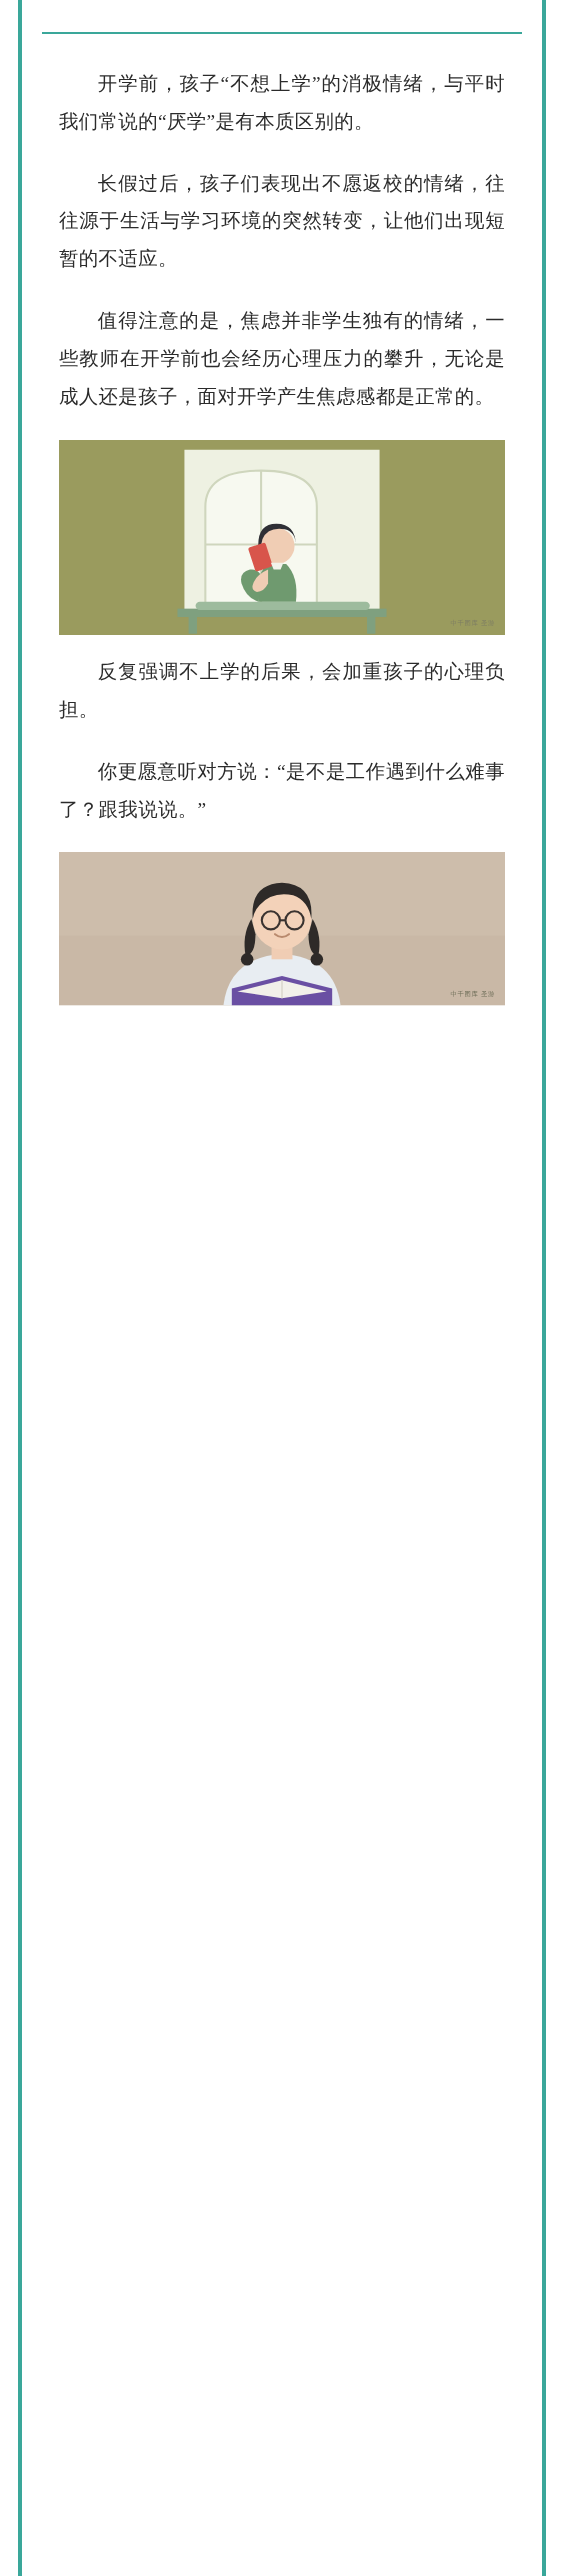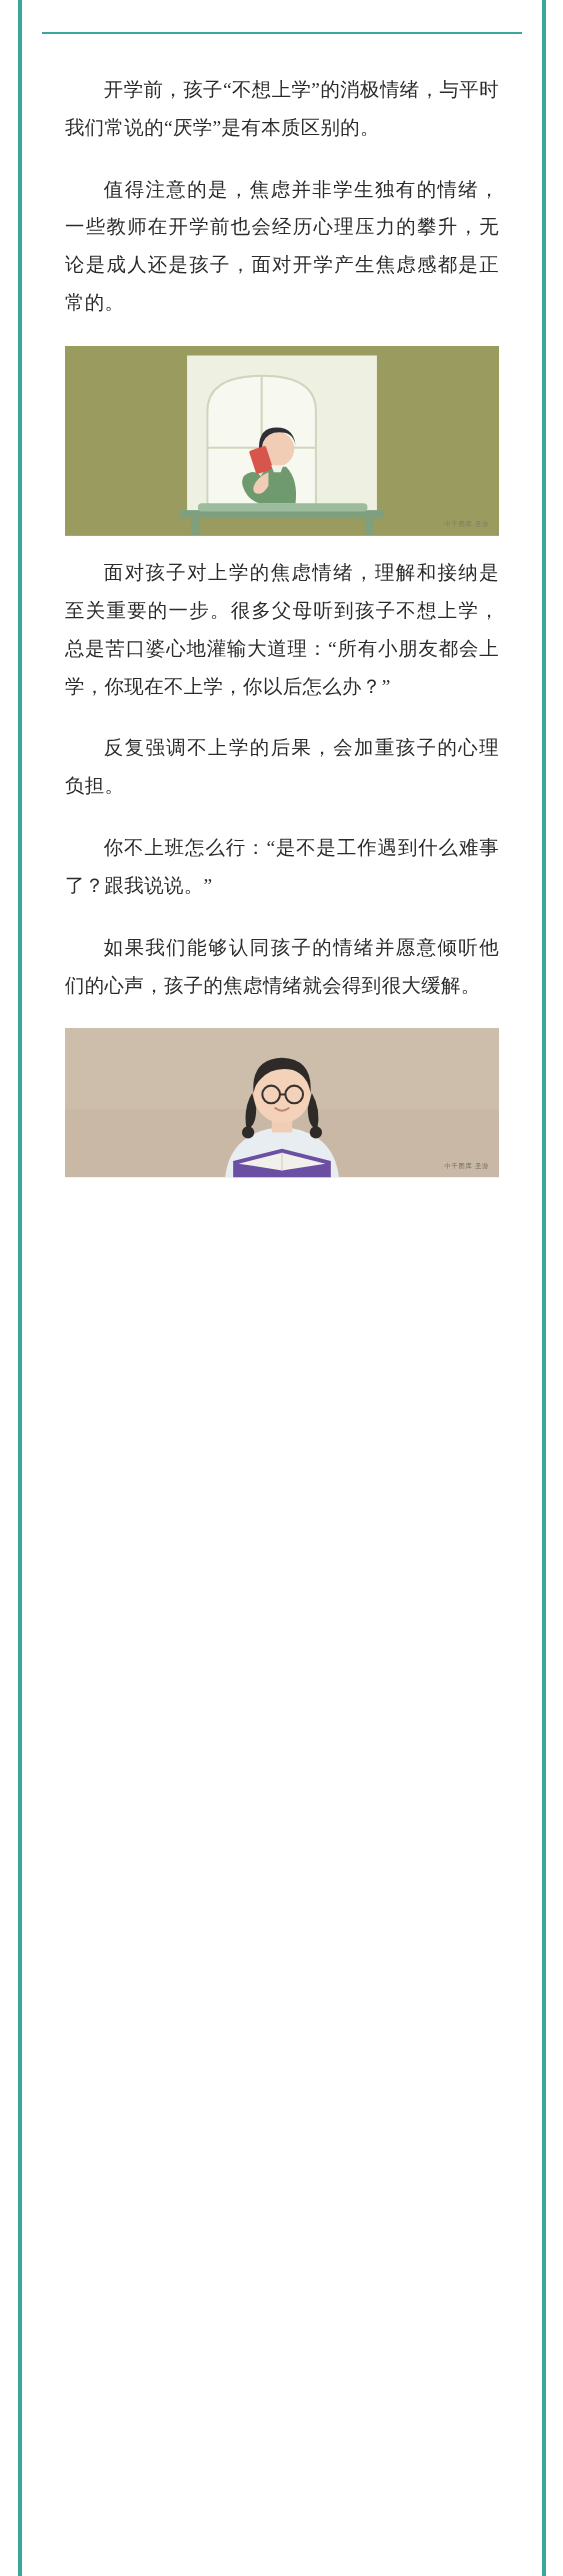--- a/index.html
+++ b/index.html
@@ -10,21 +10,21 @@
     width: 564px;
     background: #ffffff;
     font-family: "Liberation Sans", sans-serif;
   }
   .page {
     position: relative;
     width: 564px;
     min-height: 2576px;
     background: #ffffff;
     box-sizing: border-box;
-    padding: 10px;
+    padding: 4px;
   }
   
   .rail {
     position: absolute;
     top: 0;
     bottom: 0;
     width: 3.5px;
     background: #3aa79a;
   }
   .rail-left { left: 18.3px; }
@@ -79,20 +79,21 @@
 
 <div class="page">
 
   <div class="rail rail-left"></div>
   <div class="rail rail-right"></div>
   <div class="top-rule"></div>
 
   <div class="content">
 
     <p class="para">开学前，孩子“不想上学”的消极情绪，与平时我们常说的“厌学”是有本质区别的。</p>
+    <p class="para">长假过后，孩子们表现出不愿返校的情绪，往往源于生活与学习环境的突然转变，让他们出现短暂的不适应。</p>
     <p class="para">值得注意的是，焦虑并非学生独有的情绪，一些教师在开学前也会经历心理压力的攀升，无论是成人还是孩子，面对开学产生焦虑感都是正常的。</p>
 
     <div class="figure">
       <svg viewBox="0 0 640 280" preserveAspectRatio="none">
         <rect x="0" y="0" width="640" height="280" fill="#9a9b5e"></rect>
 
         <rect x="180" y="14" width="280" height="232" fill="#eef1e2"></rect>
 
         <path d="M210 246 L210 96 Q210 44 290 44 Q370 44 370 96 L370 246 Z" fill="#f7f9f0" stroke="#cfd6bd" stroke-width="3"></path>
         <line x1="210" y1="150" x2="370" y2="150" stroke="#cfd6bd" stroke-width="3"></line>
@@ -115,24 +116,22 @@
         <path d="M286 150 Q286 120 312 120 Q340 120 340 152 Q340 132 324 128 Q300 124 292 142 Q290 154 286 162 Z" fill="#2f2f35"></path>
         <path d="M286 150 Q280 168 284 182 Q292 176 292 158 Z" fill="#2f2f35"></path>
 
         <rect x="276" y="150" width="26" height="36" rx="3" fill="#d8554b" transform="rotate(-18 289 168)"></rect>
 
         <path d="M304 176 L322 176 L318 186 L308 186 Z" fill="#f2f2ea"></path>
       </svg>
       <div class="fig-credit">中千图库 圣游</div>
     </div>
 
-    <p class="para">面对孩子对上学的焦虑情绪，理解和接纳是至关重要的一步。很多父母听到孩子不想上学，总是苦口婆心地灌输大道理：“所有小朋友都会上学，你现在不上学，你以后怎么办？”</p>
     <p class="para">反复强调不上学的后果，会加重孩子的心理负担。</p>
-    <p class="para">你不上班怎么行：“是不是工作遇到什么难事了？跟我说说。”</p>
-    <p class="para">如果我们能够认同孩子的情绪并愿意倾听他们的心声，孩子的焦虑情绪就会得到很大缓解。</p>
+    <p class="para">你更愿意听对方说：“是不是工作遇到什么难事了？跟我说说。”</p>
 
     <div class="figure">
       <svg viewBox="0 0 640 220" preserveAspectRatio="none">
         <rect x="0" y="0" width="640" height="220" fill="#c9b8a6"></rect>
 
         <rect x="0" y="0" width="640" height="120" fill="#cdbdab"></rect>
 
         <path d="M236 220 Q244 152 320 146 Q396 152 404 220 Z" fill="#e8edf2"></path>
 
         <path d="M252 220 Q250 178 272 168 L286 178 Q268 190 268 220 Z" fill="#e8edf2"></path>

